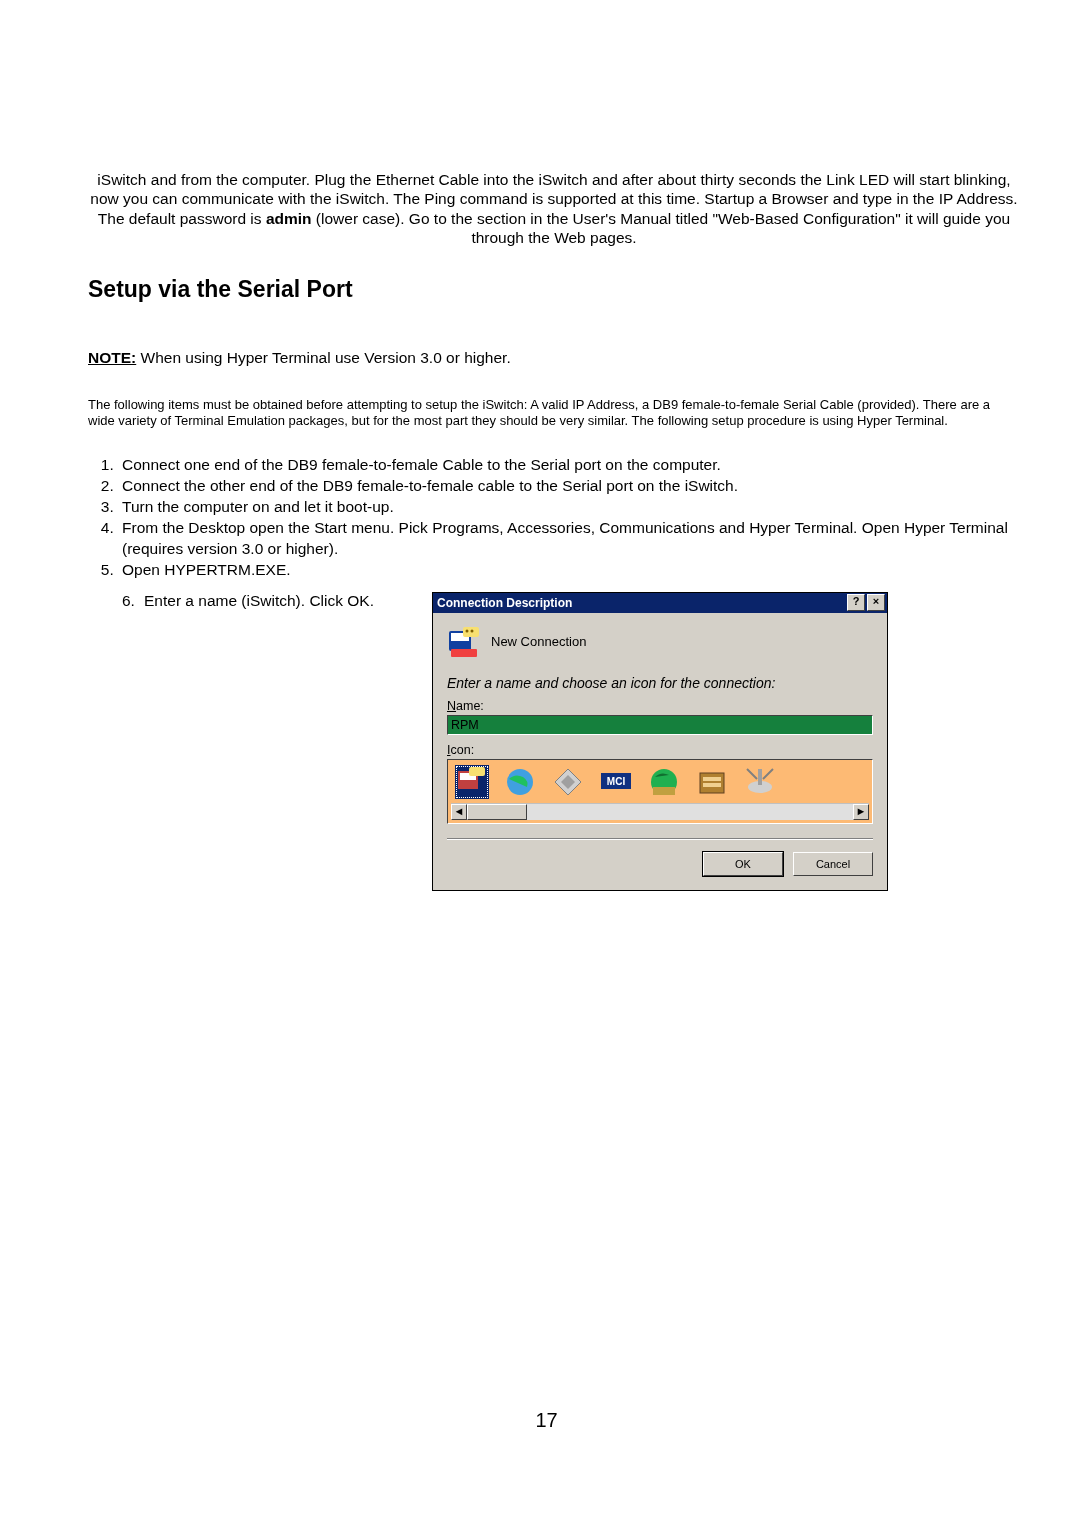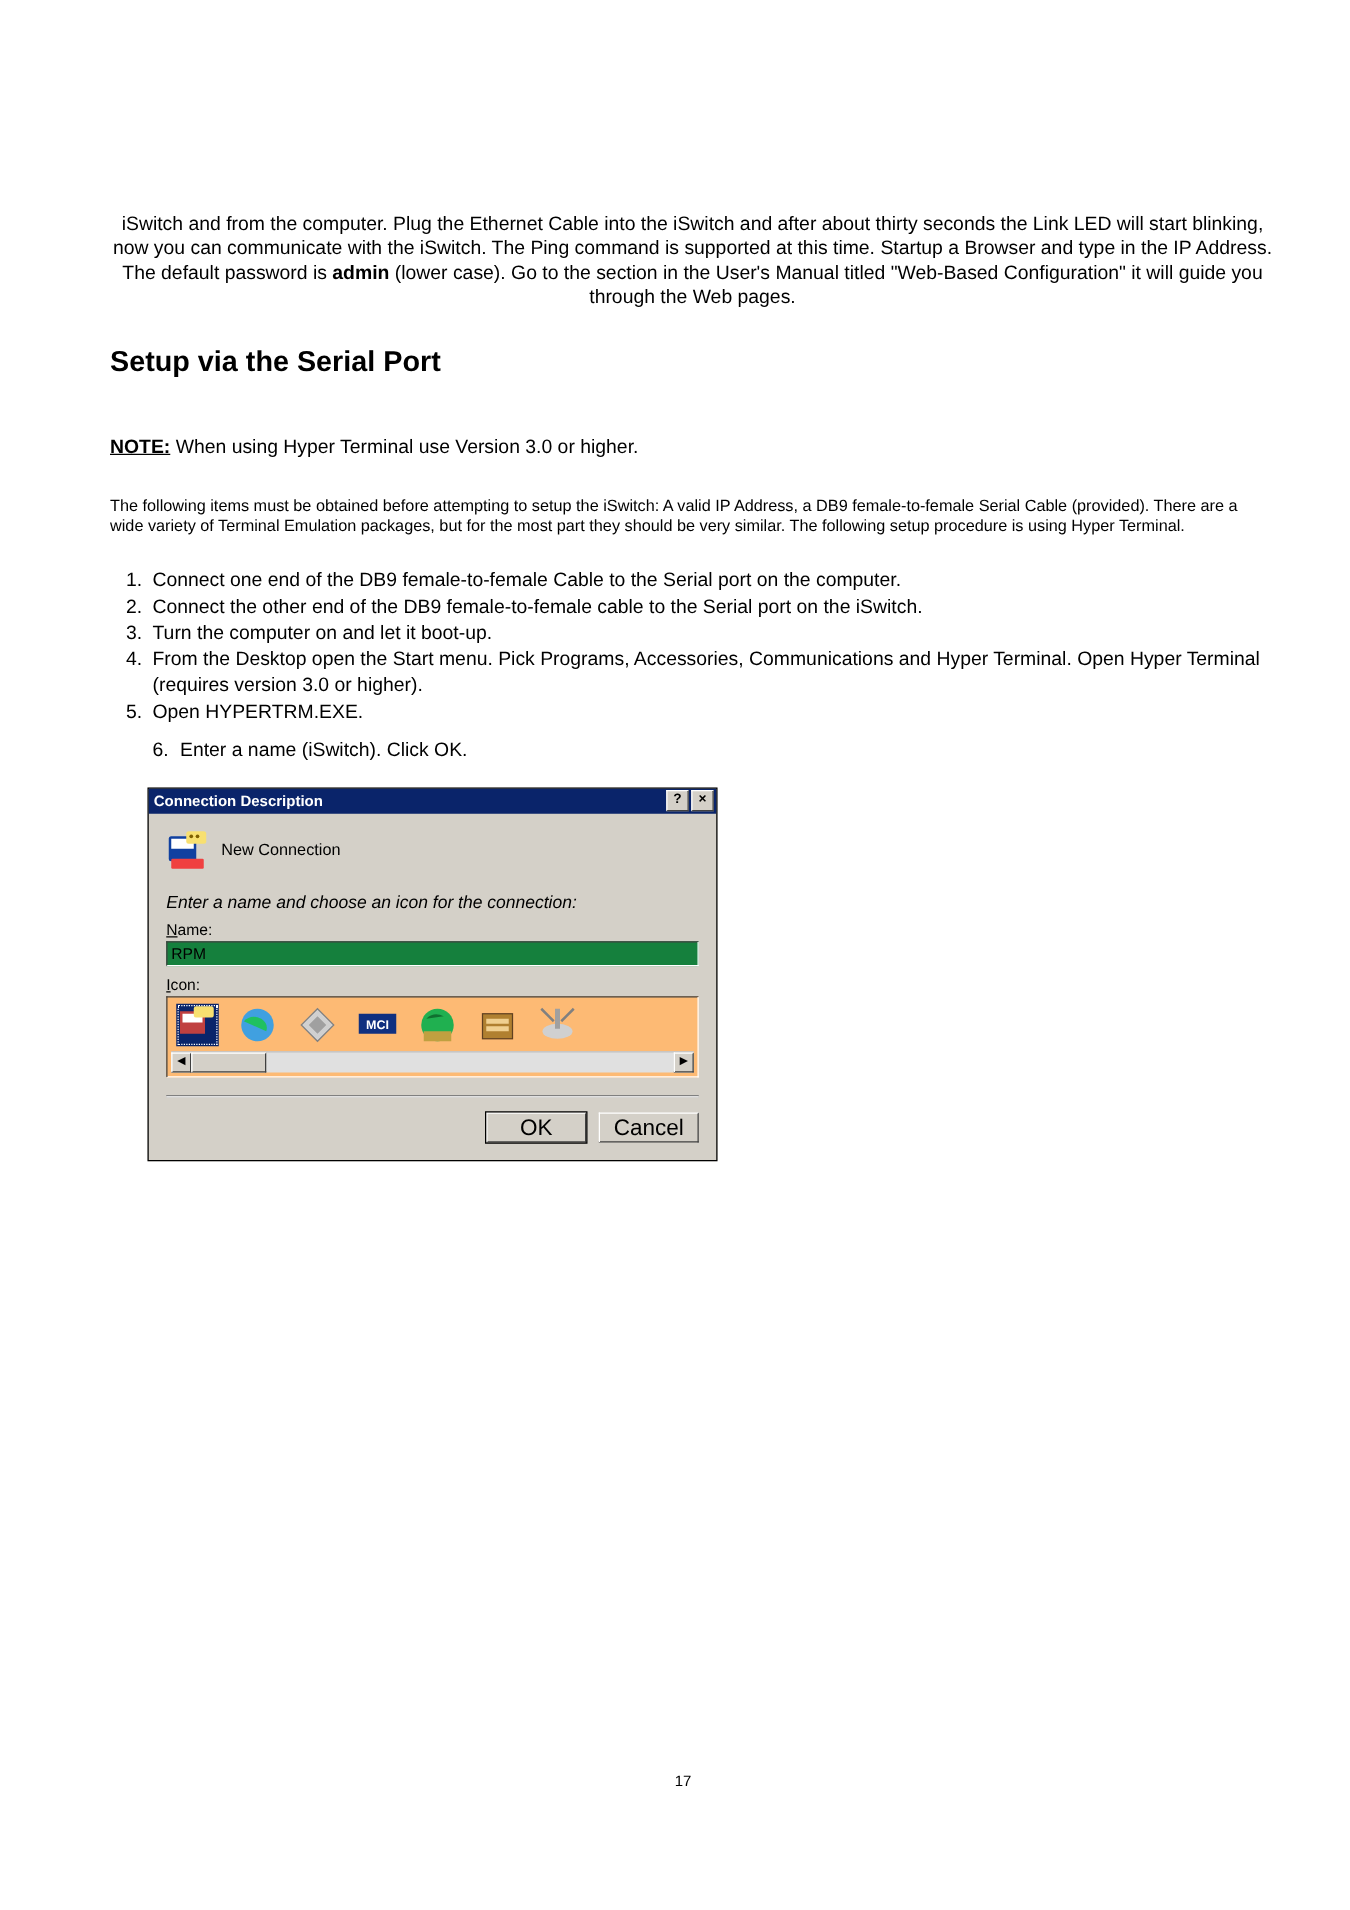--- a/index.html
+++ b/index.html
@@ -46,21 +46,20 @@
     font-size: 15.5px;
     line-height: 1.3;
   }
   ol.steps li { margin-bottom: 1px; padding-left: 4px; }
   .step6-wrap {
     display: flex;
     align-items: flex-start;
     gap: 20px;
     margin-top: 12px;
     padding-left: 30px;
-    flex-direction: column;
   }
   .step6-text {
     font-size: 15.5px;
     width: 290px;
     padding-left: 4px;
   }
   .step6-num { display:inline-block; width: 22px; }
   .dialog {
     width: 456px;
     border: 1px solid #000;
@@ -156,31 +155,31 @@
   .dlg-sep {
     height:1px; background:#808080; margin: 14px 0 12px 0;
     border-bottom:1px solid #fff;
   }
   .dlg-btns { display:flex; justify-content:flex-end; gap:10px; }
   .dlg-btn {
     width: 80px; height: 24px;
     background:#d4d0c8;
     border:1px solid #404040;
     border-top-color:#fff; border-left-color:#fff;
-    font-size:18px;
+    font-size:11px;
   }
   .dlg-btn.default {
     outline: 1px solid #000;
   }
   .page-number {
     position: absolute;
     bottom: 96px;
     left: 13px; right: 0;
     text-align: center;
-    font-size: 12px;
+    font-size: 20px;
   }
   .bold-inline { font-weight: bold; }
 </style>
 </head>
 <body>
 
 <div class="page">
 
   <p class="intro-para">
     <span>iSwitch and from the computer.  Plug the Ethernet Cable into the iSwitch and after about thirty seconds the Link LED will start blinking, now you can communicate with the iSwitch.  The Ping command is supported at this time.  Startup a Browser and type in the IP Address.  The default password is </span><span class="bold-inline">admin</span><span> (lower case).  Go to the section in the User's Manual titled "Web-Based Configuration" it will guide you through the Web pages.</span>

